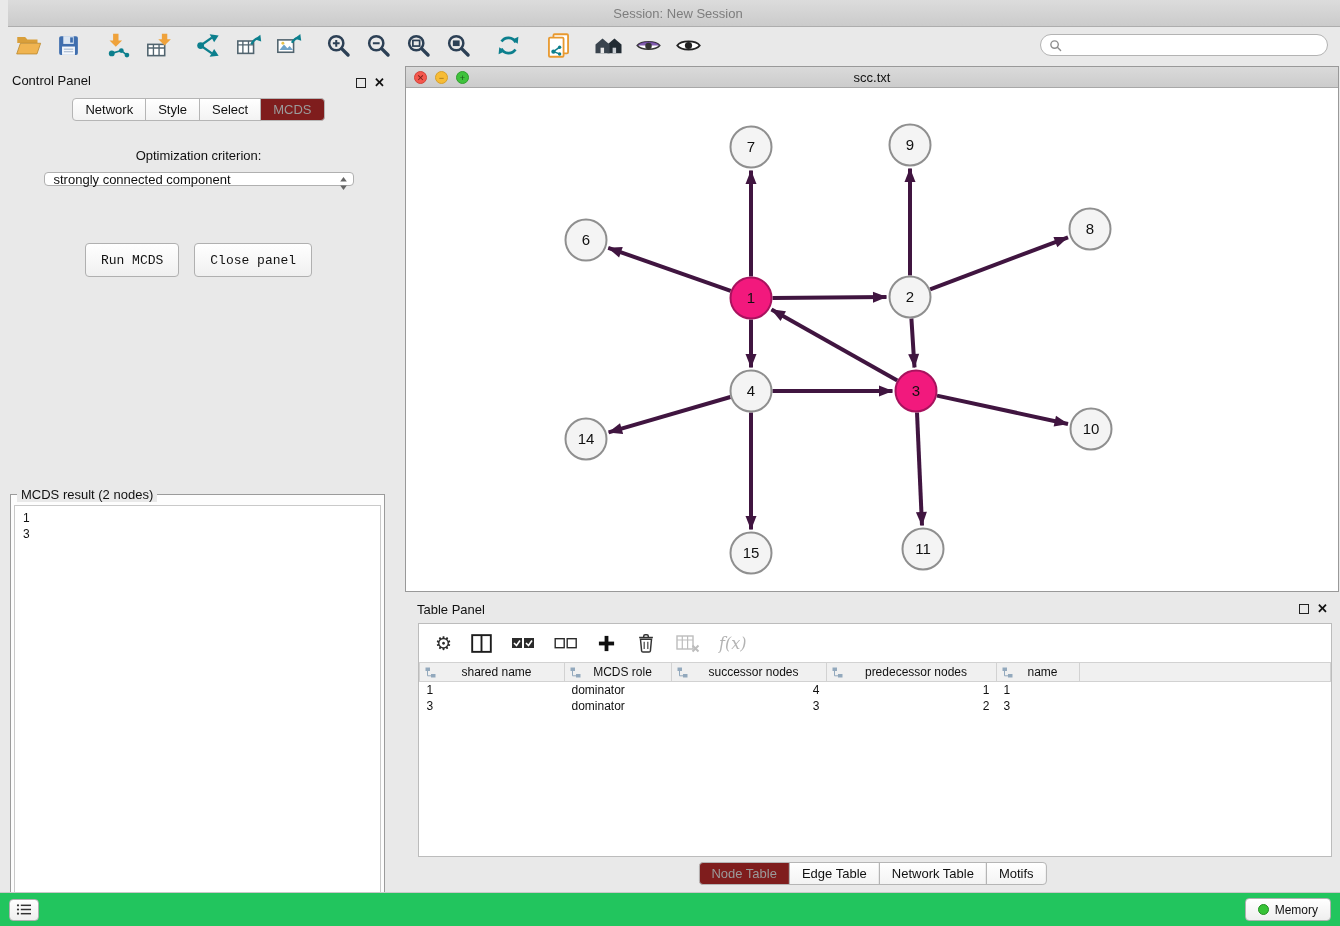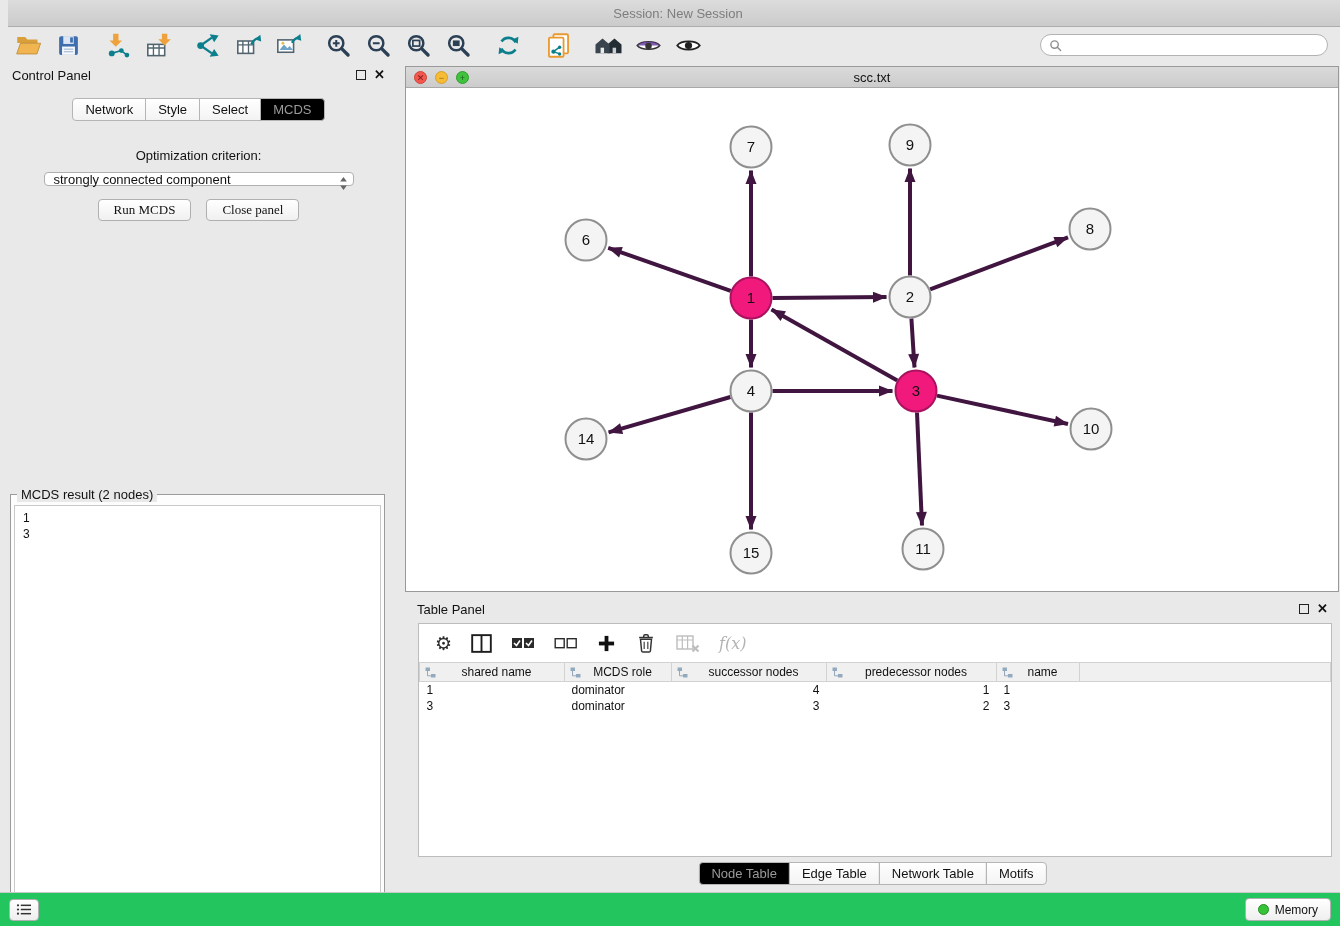--- a/index.html
+++ b/index.html
@@ -20,39 +20,39 @@
   .grp-gap { width:18px; }
   .sm-gap { width:8px; }
   .search { margin-left:auto; margin-right:12px; width:288px; height:22px;
     background:#fff; border:1px solid #b3b3b3; border-radius:12px;
     display:flex; align-items:center; padding:0 8px; gap:5px; }
   .search input { border:none; outline:none; flex:1; font-size:12px; background:transparent;
     font-family:"Liberation Sans",sans-serif; }
 
   
   .control-panel { position:absolute; left:0; top:62px; width:397px; height:822px; }
-  .cp-header { height:26px; display:flex; align-items:center; padding:0 12px; font-size:13px; color:#111; }
+  .cp-header { height:26px; display:flex; align-items:flex-end; padding:0 12px; font-size:13px; color:#111; }
   .win-controls { margin-left:auto; display:flex; align-items:center; gap:8px; }
   .float-icon { width:10px; height:10px; border:1.5px solid #222; display:inline-block; }
   .close-icon { font-size:13px; font-weight:bold; color:#111; line-height:10px; }
   .cp-tabs { display:flex; justify-content:center; margin-top:10px; }
   .seg-tab { padding:3px 12px; font-size:13px; background:linear-gradient(#ffffff,#f3f3f3);
     border:1px solid #b5b5b5; margin-left:-1px; color:#111; cursor:default; white-space:nowrap; }
   .seg-tab:first-child { border-radius:4px 0 0 4px; margin-left:0; }
   .seg-tab:last-child { border-radius:0 4px 4px 0; }
-  .seg-tab.active { background:#000000; color:#9b9b9b; }
+  .seg-tab.active { background:#7f1d1d; color:#9b9b9b; }
   .opt-label { text-align:center; margin-top:27px; font-size:13px; color:#111; }
   .cp-select { position:relative; width:310px; height:14px; margin:9px auto 0;
     background:#fff; border:1px solid #b0b0b0; border-radius:4px;
     display:flex; align-items:center; padding-left:9px; font-size:13px; color:#111; }
   .stepper { position:absolute; right:5px; top:3px; }
   .cp-buttons { display:flex; justify-content:center; gap:15px; margin-top:13px; }
-  .cp-btn { height:22px; padding:0 15px; font-size:13px; color:#111;
+  .cp-btn { height:34px; padding:0 15px; font-size:13px; color:#111;
     background:linear-gradient(#ffffff,#f0f0f0); border:1px solid #b0b0b0; border-radius:4px; cursor:default;
-    font-family:Liberation Serif, serif; }
+    font-family:Liberation Mono, monospace;margin-top:44px; }
   .result-box { position:absolute; left:10px; top:432px; width:375px; height:440px;
     border:1px solid #9b9b9b; background:#fdfdfd; }
   .result-title { position:absolute; top:-8px; left:6px; background:#e9e9e9; padding:0 4px;
     font-size:13px; color:#111; }
   .result-inner { position:absolute; left:3px; right:3px; top:10px; bottom:3px;
     background:#fff; border:1px solid #c9c9c9; padding:4px 8px; overflow:hidden; }
   .result-line { font-size:12px; line-height:16px; color:#111; }
 
   
   .net-window { position:absolute; left:405px; top:66px; width:934px; height:526px;

